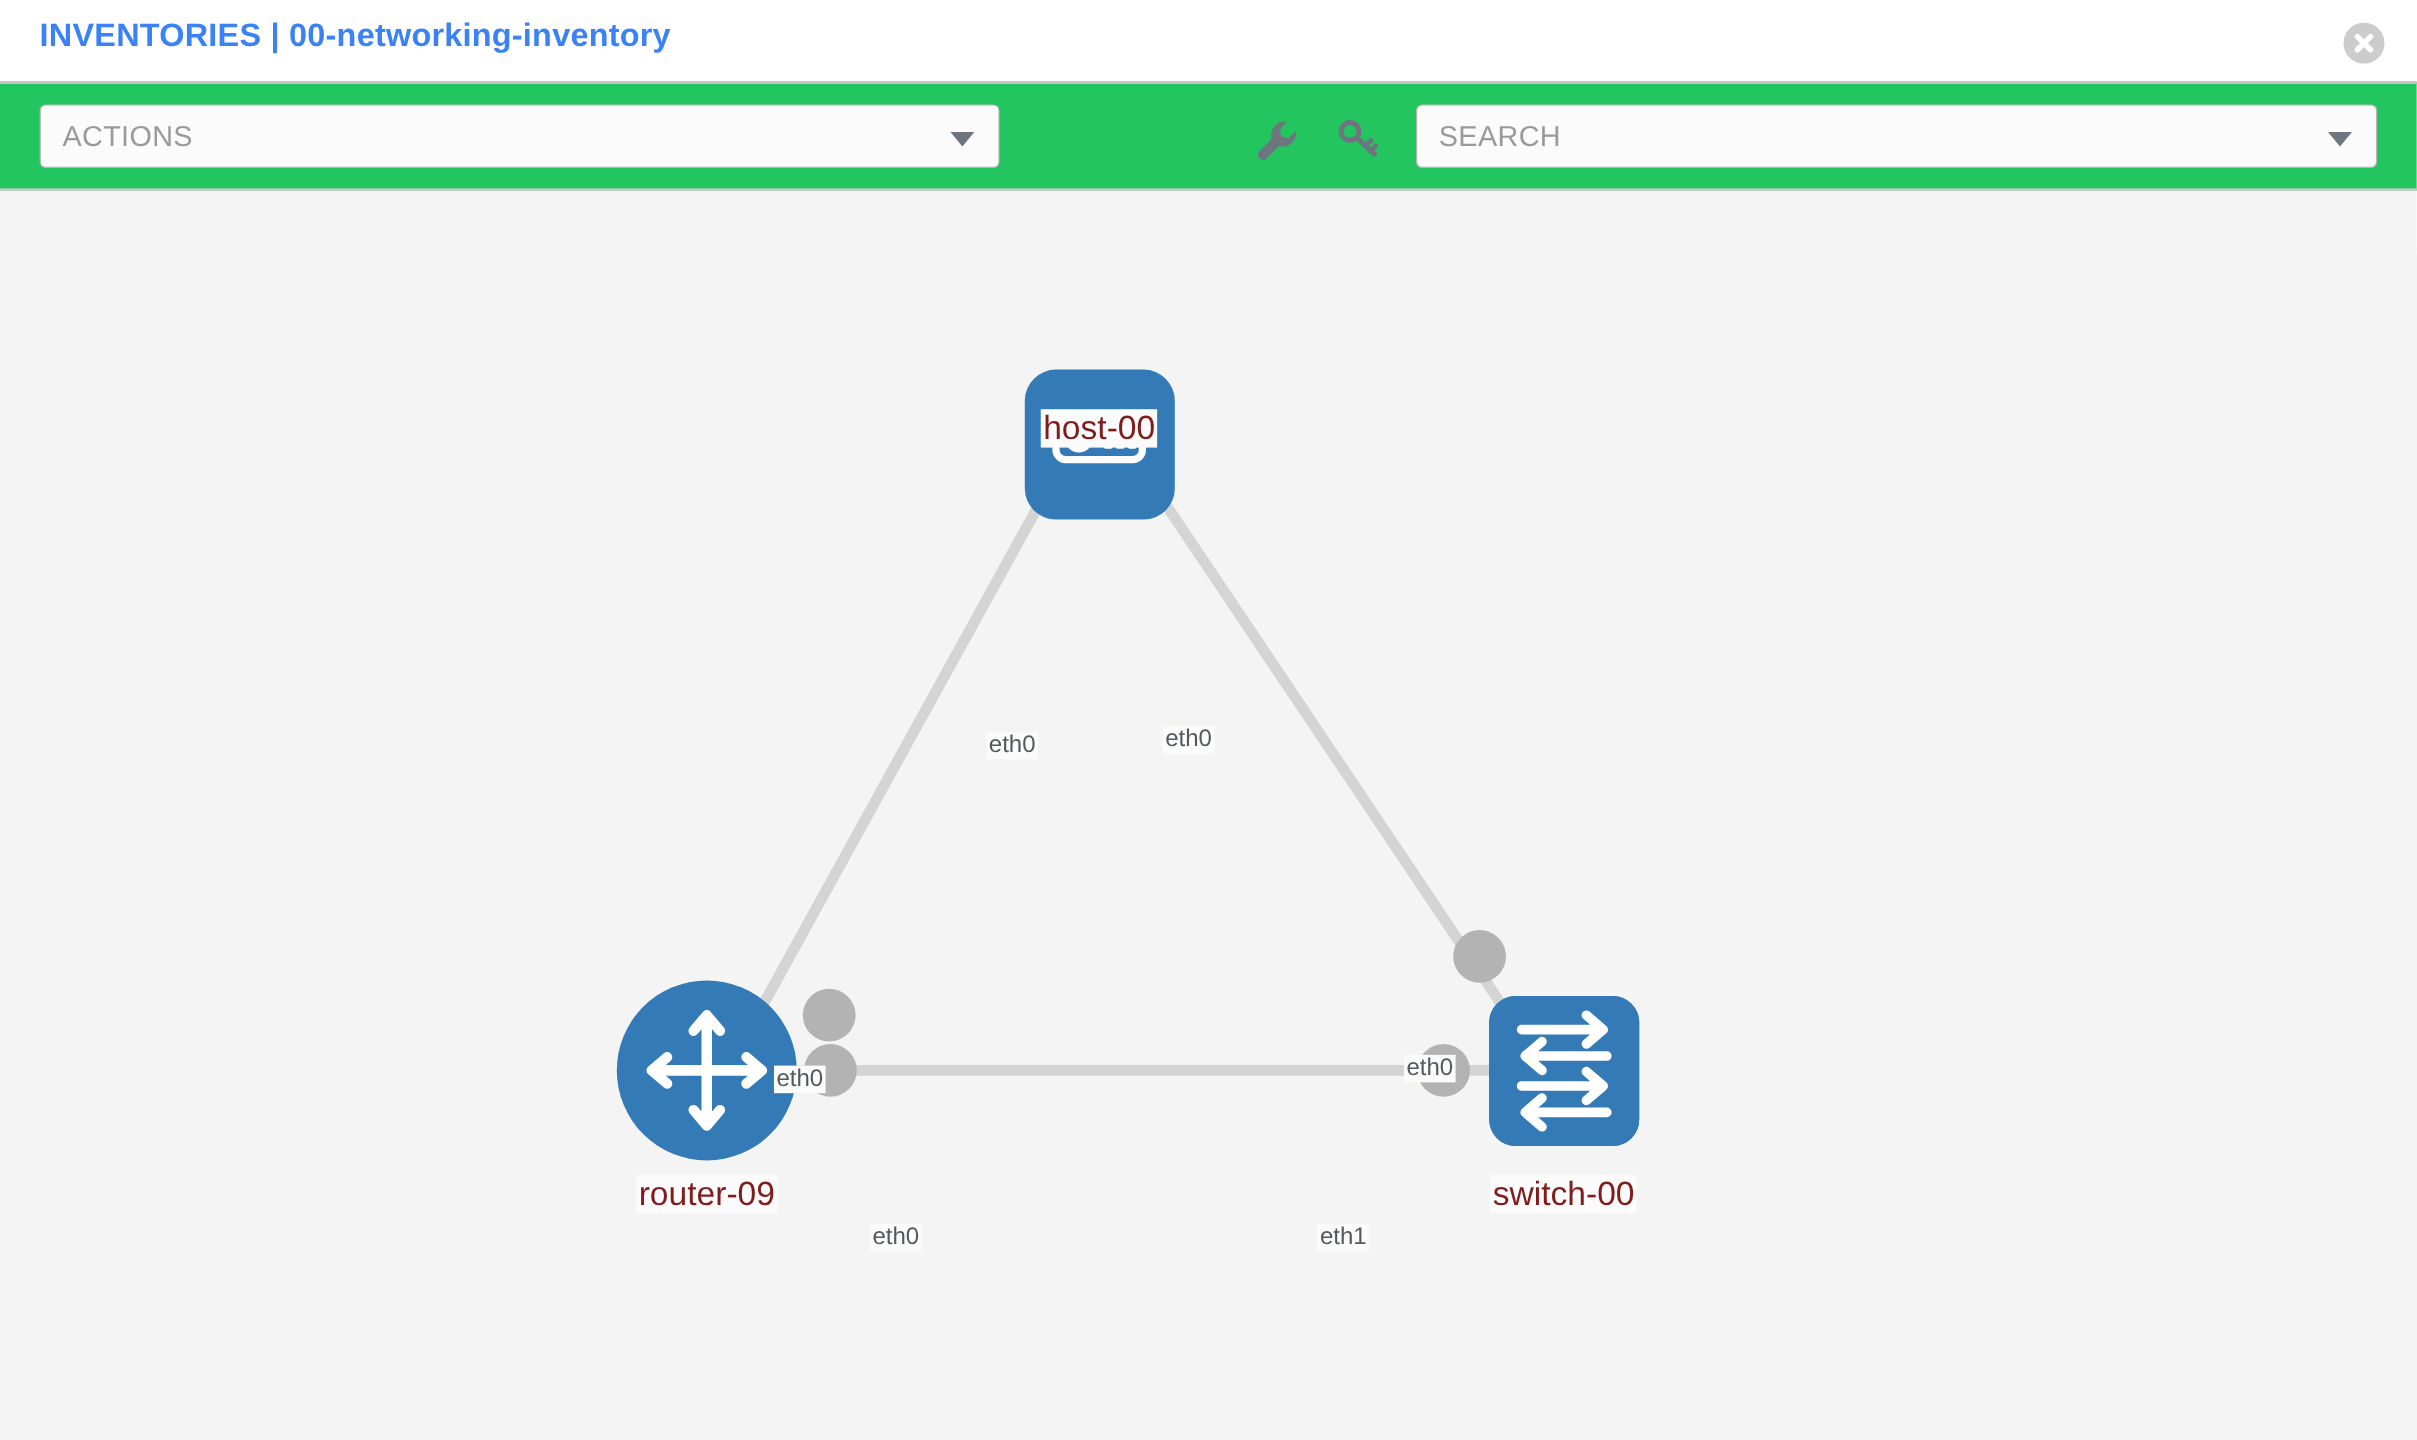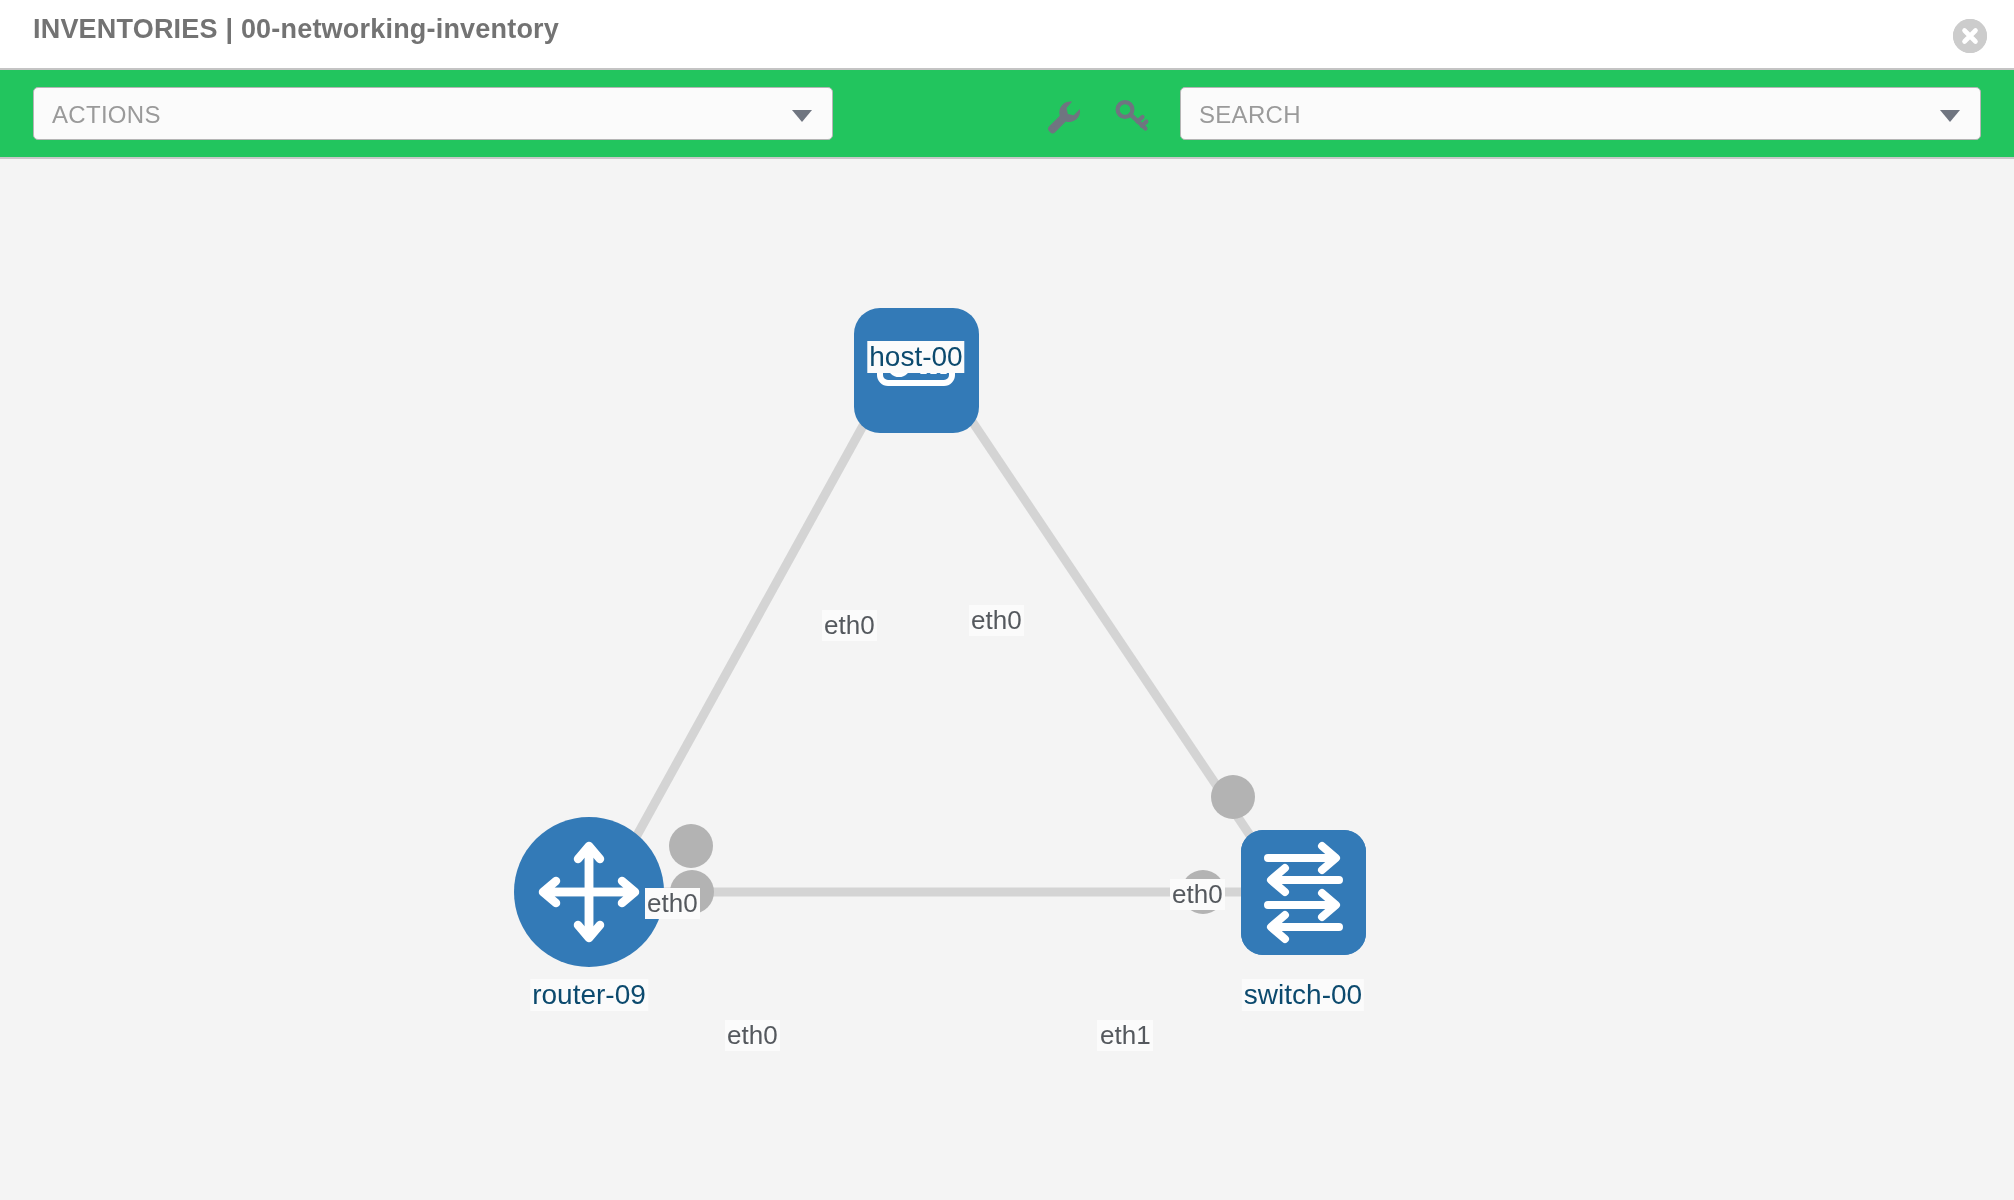--- a/index.html
+++ b/index.html
@@ -23,21 +23,21 @@
     position: absolute;
     left: 0; top: 0;
     width: 2014px; height: 68px;
     background: #ffffff;
   }
   .header-title {
     position: absolute;
     left: 33px; top: 14px;
     font-size: 27px;
     font-weight: bold;
-    color: #737373;
+    color: #3b82f6;
     letter-spacing: 0.2px;
     white-space: nowrap;
   }
   .close-btn {
     position: absolute;
     right: 27px; top: 19px;
     width: 34px; height: 34px;
     border-radius: 50%;
     background: #cccccc;
     cursor: pointer;
@@ -112,29 +112,29 @@
     width: 2014px; height: 1041px;
     background: #f4f4f4;
     overflow: hidden;
   }
   .canvas > svg { position: absolute; left: 0; top: 0; }
 
   
   .node-label {
     position: absolute;
     font-size: 28px;
-    color: #0c4a6e;
+    color: #7f1d1d;
     background: #fbfbfb;
     white-space: nowrap;
     padding: 0 2px;
     transform: translateX(-50%);
   }
   .iface-label {
     position: absolute;
-    font-size: 26px;
+    font-size: 20px;
     color: #55595e;
     background: #fbfbfb;
     white-space: nowrap;
     padding: 0 2px;
   }
 
   
   .zoom-widget {
     position: absolute;
     left: 1618px; top: 1079px;

